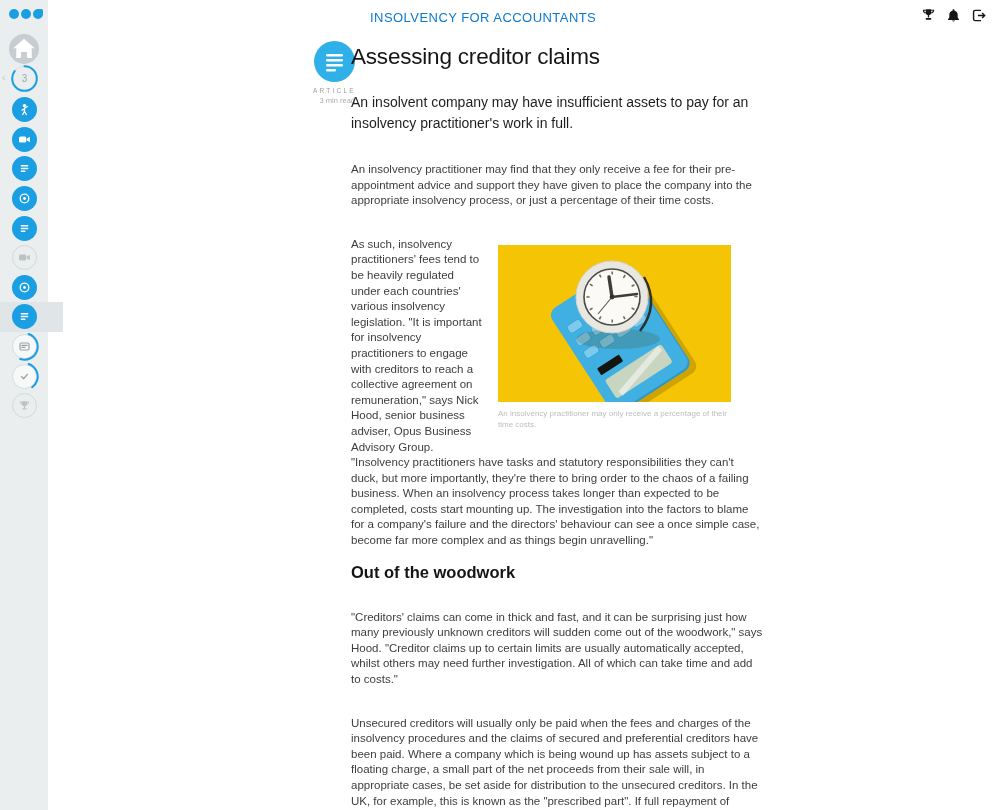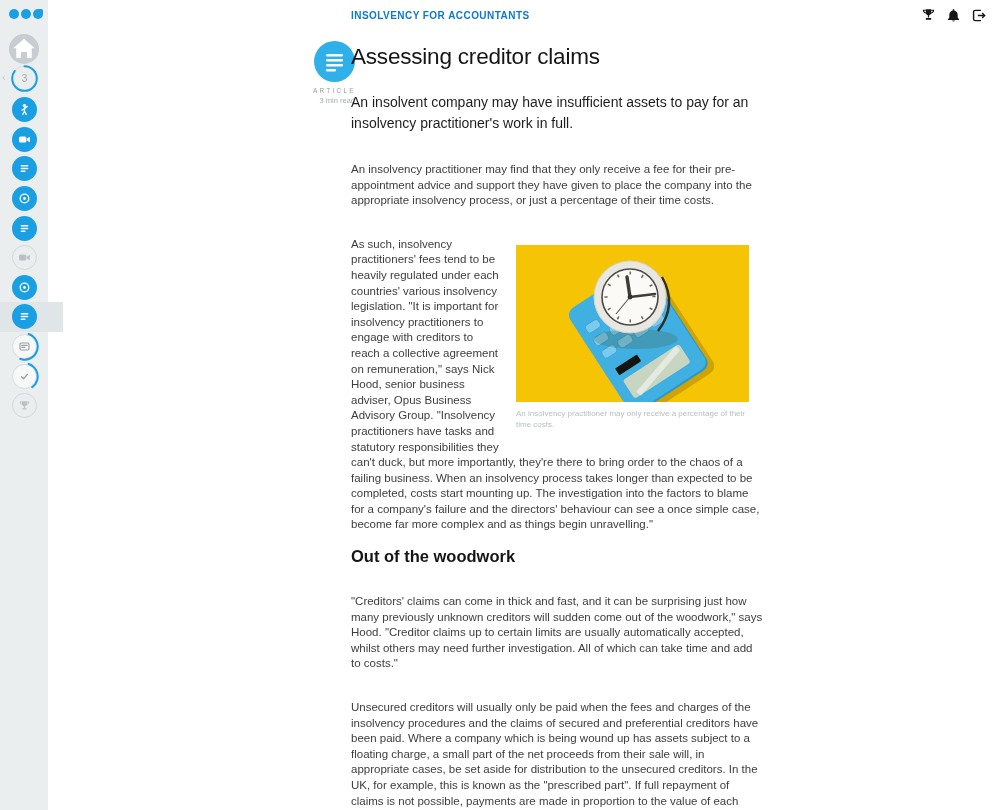--- a/index.html
+++ b/index.html
@@ -31,21 +31,21 @@
     background:transparent;padding:0 0 0 11.5px;cursor:pointer}
   .nav-item.active{background:#E0E5E7}
   .nav-circle{width:25px;height:25px;border-radius:50%;display:flex;align-items:center;justify-content:center}
   .nav-item.done .nav-circle,.nav-item.active .nav-circle{background:var(--accent-blue)}
   .nav-item.locked .nav-circle{border:1.5px solid #D3D8DA}
   .nav-item.progress .nav-circle{border:1.5px solid #D6DBDD;background:#F7F9F9}
   .nav-circle svg{width:13px;height:13px}
   .arc{position:absolute;left:9.5px;top:0.3px;width:29px;height:29px}
 
   
-  .category{position:absolute;left:351px;top:10px;font-size:10px;font-weight:bold;
+  .category{position:absolute;left:370px;top:10px;font-size:13px;font-weight:normal;
     letter-spacing:.45px;color:var(--category-blue)}
   .top-actions{position:absolute;right:13px;top:6px;display:flex;gap:7px}
   .top-actions button{width:18px;height:18px;border:0;background:none;cursor:pointer;
     display:flex;align-items:center;justify-content:center}
   .top-actions svg{width:15px;height:15px}
 
   
   .kind{position:absolute;left:313px;top:41px;width:42px;text-align:right}
   .kind-circle{width:41px;height:41px;border-radius:50%;background:#2FB0E8;margin:0 auto;
     display:flex;align-items:center;justify-content:center}
@@ -53,21 +53,21 @@
   .kind-time{margin-top:2px;font-size:7.5px;color:#A9AEB1}
 
   
   .content{position:absolute;left:351px;top:44px;width:412px}
   h1{font-size:22.5px;font-weight:normal;color:#151515;letter-spacing:-.2px}
   .standfirst{margin-top:22px;width:405px;font-size:14px;font-weight:normal;line-height:21px;color:#1E1E1E}
   .content p{margin-top:28px;font-size:11.5px;line-height:15.6px;color:#3D3D3D}
   h2{margin-top:14px;font-size:16.5px;font-weight:bold;color:#151515}
   h2 + p{margin-top:14px}
 
-  figure.photo{float:right;width:233px;margin:8px 14px 10px 16px}
+  figure.photo{float:right;width:233px;margin:8px 32px 10px 16px}
   figure.photo svg{display:block;width:233px;height:157px}
   figcaption{margin-top:6px;font-size:8px;line-height:11px;color:#B9BEC1}
 </style>
 </head>
 <body>
 
 <div class="page">
 
   <div class="rail"></div>
   <div class="logo">

